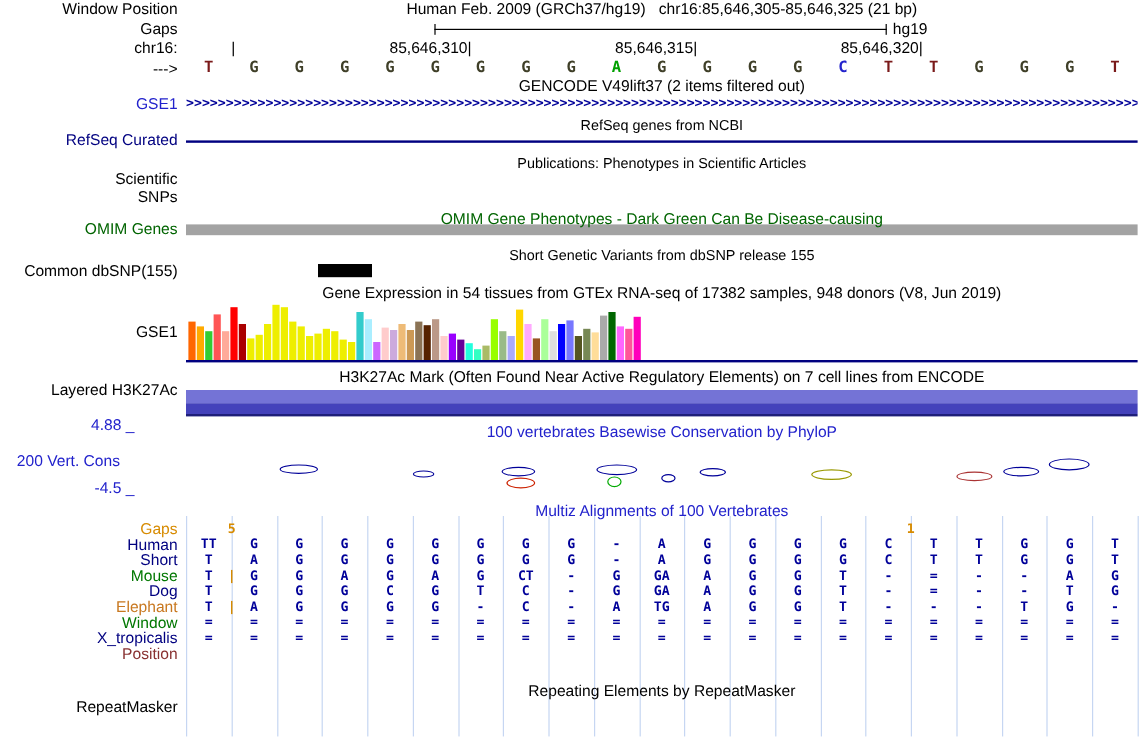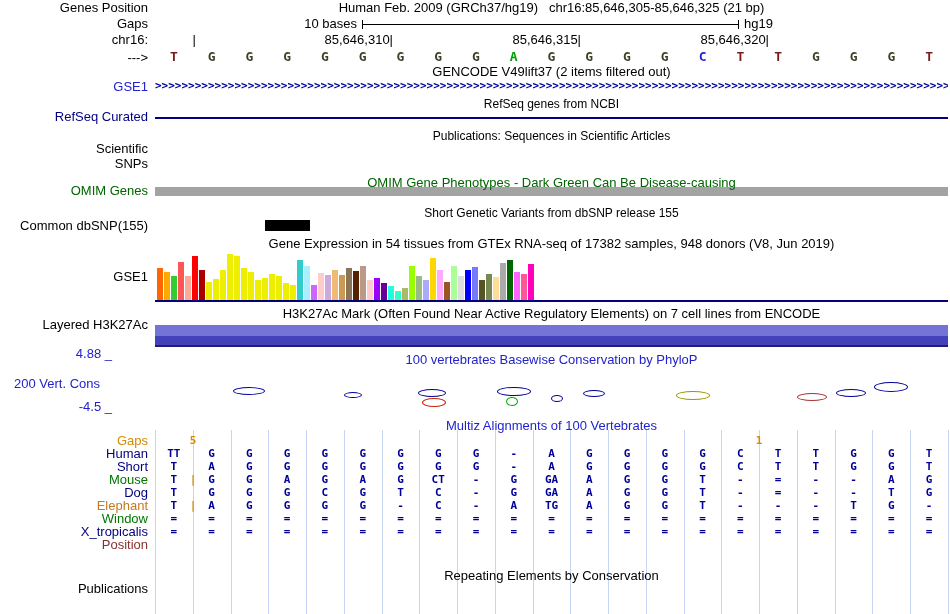--- a/index.html
+++ b/index.html
@@ -6,21 +6,20 @@
   #canvas{position:relative;width:950px;height:614px;background:#fff;overflow:hidden;
           font-family:"Liberation Sans",sans-serif;}
   .abs{position:absolute;}
   .mono{font-family:"DejaVu Sans Mono",monospace;}
 </style>
 </head>
 <body>
 
 <div id="canvas">
 
-  <div class="abs" id="scale-text" style="left:155px;top:17px;width:202px;text-align:right;font-size:13px;line-height:14px;">10 bases</div>
   <div class="abs" style="left:362px;top:24px;width:377px;height:1px;background:#000;"></div>
   <div class="abs" style="left:362px;top:20px;width:1px;height:9px;background:#000;"></div>
   <div class="abs" style="left:738px;top:20px;width:1px;height:9px;background:#000;"></div>
   <div class="abs" style="left:744px;top:17px;font-size:13px;line-height:14px;">hg19</div>
 
   <div class="abs mono" id="gencode-track" style="left: 155px; top: 79px; width: 793px; height: 13px; overflow: hidden; white-space: nowrap; font-size: 11px; line-height: 13px; font-weight: bold; color: rgb(0, 0, 153);">&gt;&gt;&gt;&gt;&gt;&gt;&gt;&gt;&gt;&gt;&gt;&gt;&gt;&gt;&gt;&gt;&gt;&gt;&gt;&gt;&gt;&gt;&gt;&gt;&gt;&gt;&gt;&gt;&gt;&gt;&gt;&gt;&gt;&gt;&gt;&gt;&gt;&gt;&gt;&gt;&gt;&gt;&gt;&gt;&gt;&gt;&gt;&gt;&gt;&gt;&gt;&gt;&gt;&gt;&gt;&gt;&gt;&gt;&gt;&gt;&gt;&gt;&gt;&gt;&gt;&gt;&gt;&gt;&gt;&gt;&gt;&gt;&gt;&gt;&gt;&gt;&gt;&gt;&gt;&gt;&gt;&gt;&gt;&gt;&gt;&gt;&gt;&gt;&gt;&gt;&gt;&gt;&gt;&gt;&gt;&gt;&gt;&gt;&gt;&gt;&gt;&gt;&gt;&gt;&gt;&gt;&gt;&gt;&gt;&gt;&gt;&gt;&gt;&gt;&gt;&gt;&gt;&gt;&gt;&gt;&gt;&gt;&gt;&gt;&gt;&gt;&gt;&gt;&gt;&gt;&gt;&gt;&gt;&gt;&gt;&gt;&gt;&gt;&gt;&gt;&gt;&gt;&gt;&gt;&gt;&gt;&gt;&gt;&gt;&gt;&gt;&gt;&gt;&gt;&gt;&gt;&gt;&gt;&gt;&gt;&gt;&gt;&gt;&gt;&gt;&gt;&gt;&gt;&gt;&gt;&gt;&gt;&gt;&gt;&gt;&gt;&gt;&gt;&gt;&gt;&gt;&gt;&gt;&gt;&gt;&gt;&gt;&gt;&gt;&gt;&gt;&gt;&gt;&gt;&gt;&gt;&gt;&gt;&gt;&gt;&gt;&gt;&gt;&gt;&gt;&gt;&gt;&gt;&gt;&gt;&gt;&gt;&gt;&gt;&gt;&gt;&gt;&gt;&gt;&gt;&gt;&gt;&gt;&gt;&gt;&gt;&gt;&gt;&gt;&gt;&gt;&gt;&gt;&gt;&gt;&gt;&gt;&gt;&gt;&gt;&gt;&gt;&gt;&gt;&gt;&gt;&gt;&gt;&gt;&gt;&gt;&gt;&gt;&gt;&gt;&gt;&gt;&gt;&gt;&gt;&gt;&gt;&gt;&gt;&gt;&gt;&gt;&gt;&gt;&gt;&gt;&gt;&gt;&gt;&gt;&gt;&gt;&gt;&gt;&gt;&gt;&gt;&gt;&gt;&gt;&gt;&gt;&gt;&gt;&gt;&gt;&gt;&gt;&gt;&gt;&gt;&gt;&gt;&gt;&gt;&gt;&gt;&gt;&gt;&gt;&gt;&gt;&gt;&gt;&gt;&gt;&gt;&gt;&gt;&gt;&gt;&gt;&gt;&gt;&gt;&gt;&gt;&gt;&gt;&gt;&gt;&gt;&gt;&gt;&gt;&gt;&gt;&gt;&gt;&gt;&gt;&gt;&gt;&gt;&gt;&gt;&gt;&gt;&gt;&gt;&gt;&gt;&gt;&gt;&gt;&gt;&gt;&gt;&gt;&gt;&gt;&gt;&gt;&gt;&gt;&gt;&gt;&gt;&gt;&gt;&gt;&gt;&gt;&gt;&gt;&gt;&gt;&gt;&gt;&gt;&gt;&gt;&gt;&gt;&gt;&gt;&gt;&gt;&gt;&gt;&gt;&gt;&gt;&gt;&gt;&gt;&gt;&gt;&gt;&gt;&gt;&gt;&gt;&gt;&gt;</div>
 
   <div class="abs" id="refseq-line" style="left: 155px; top: 117px; width: 793px; height: 2px; background: rgb(0, 0, 128);"></div>
 
   <div class="abs" id="omim-bar" style="left: 155px; top: 187px; width: 793px; height: 9px; background: rgb(163, 163, 163);"></div>
@@ -130,47 +129,47 @@
       <div style="position: absolute; left: 509.786px; top: 0px; transform: translateX(-50%); font: bold 13px / 15px &quot;DejaVu Sans Mono&quot;, monospace; color: rgb(63, 63, 40);">G</div>
       <div style="position: absolute; left: 547.548px; top: 0px; transform: translateX(-50%); font: bold 13px / 15px &quot;DejaVu Sans Mono&quot;, monospace; color: rgb(36, 36, 204);">C</div>
       <div style="position: absolute; left: 585.31px; top: 0px; transform: translateX(-50%); font: bold 13px / 15px &quot;DejaVu Sans Mono&quot;, monospace; color: rgb(122, 26, 26);">T</div>
       <div style="position: absolute; left: 623.071px; top: 0px; transform: translateX(-50%); font: bold 13px / 15px &quot;DejaVu Sans Mono&quot;, monospace; color: rgb(122, 26, 26);">T</div>
       <div style="position: absolute; left: 660.833px; top: 0px; transform: translateX(-50%); font: bold 13px / 15px &quot;DejaVu Sans Mono&quot;, monospace; color: rgb(63, 63, 40);">G</div>
       <div style="position: absolute; left: 698.595px; top: 0px; transform: translateX(-50%); font: bold 13px / 15px &quot;DejaVu Sans Mono&quot;, monospace; color: rgb(63, 63, 40);">G</div>
       <div style="position: absolute; left: 736.357px; top: 0px; transform: translateX(-50%); font: bold 13px / 15px &quot;DejaVu Sans Mono&quot;, monospace; color: rgb(63, 63, 40);">G</div>
       <div style="position: absolute; left: 774.119px; top: 0px; transform: translateX(-50%); font: bold 13px / 15px &quot;DejaVu Sans Mono&quot;, monospace; color: rgb(122, 26, 26);">T</div>
     </div>
   <div class="abs" id="dyn" style="left:0;top:0;">
-      <div style="position: absolute; left: 0px; top: 1px; width: 148px; text-align: right; color: rgb(0, 0, 0); font: 13px / 14px &quot;Liberation Sans&quot;, sans-serif; white-space: pre;">Genes Position</div>
+      <div style="position: absolute; left: 0px; top: 1px; width: 148px; text-align: right; color: rgb(0, 0, 0); font: 13px / 14px &quot;Liberation Sans&quot;, sans-serif; white-space: pre;">Window Position</div>
       <div style="position: absolute; left: 0px; top: 17px; width: 148px; text-align: right; color: rgb(0, 0, 0); font: 13px / 14px &quot;Liberation Sans&quot;, sans-serif; white-space: pre;">Gaps</div>
       <div style="position: absolute; left: 0px; top: 33px; width: 148px; text-align: right; color: rgb(0, 0, 0); font: 13px / 14px &quot;Liberation Sans&quot;, sans-serif; white-space: pre;">chr16:</div>
       <div style="position: absolute; left: 0px; top: 51px; width: 148px; text-align: right; color: rgb(0, 0, 0); font: 13px / 14px &quot;Liberation Sans&quot;, sans-serif; white-space: pre;">---&gt;</div>
       <div style="position: absolute; left: 0px; top: 80px; width: 148px; text-align: right; color: rgb(34, 34, 204); font: 13px / 14px &quot;Liberation Sans&quot;, sans-serif; white-space: pre;">GSE1</div>
       <div style="position: absolute; left: 0px; top: 110px; width: 148px; text-align: right; color: rgb(0, 0, 128); font: 13px / 14px &quot;Liberation Sans&quot;, sans-serif; white-space: pre;">RefSeq Curated</div>
       <div style="position: absolute; left: 0px; top: 142px; width: 148px; text-align: right; color: rgb(0, 0, 0); font: 13px / 14px &quot;Liberation Sans&quot;, sans-serif; white-space: pre;">Scientific</div>
       <div style="position: absolute; left: 0px; top: 157px; width: 148px; text-align: right; color: rgb(0, 0, 0); font: 13px / 14px &quot;Liberation Sans&quot;, sans-serif; white-space: pre;">SNPs</div>
       <div style="position: absolute; left: 0px; top: 184px; width: 148px; text-align: right; color: rgb(0, 100, 0); font: 13px / 14px &quot;Liberation Sans&quot;, sans-serif; white-space: pre;">OMIM Genes</div>
       <div style="position: absolute; left: 0px; top: 219px; width: 148px; text-align: right; color: rgb(0, 0, 0); font: 13px / 14px &quot;Liberation Sans&quot;, sans-serif; white-space: pre;">Common dbSNP(155)</div>
       <div style="position: absolute; left: 0px; top: 270px; width: 148px; text-align: right; color: rgb(0, 0, 0); font: 13px / 14px &quot;Liberation Sans&quot;, sans-serif; white-space: pre;">GSE1</div>
       <div style="position: absolute; left: 0px; top: 318px; width: 148px; text-align: right; color: rgb(0, 0, 0); font: 13px / 14px &quot;Liberation Sans&quot;, sans-serif; white-space: pre;">Layered H3K27Ac</div>
       <div style="position: absolute; left: 0px; top: 347px; width: 112px; text-align: right; color: rgb(34, 34, 204); font: 13px / 14px &quot;Liberation Sans&quot;, sans-serif; white-space: pre;">4.88 _</div>
       <div style="position: absolute; left: 0px; top: 377px; width: 100px; text-align: right; color: rgb(34, 34, 204); font: 13px / 14px &quot;Liberation Sans&quot;, sans-serif; white-space: pre;">200 Vert. Cons</div>
       <div style="position: absolute; left: 0px; top: 400px; width: 112px; text-align: right; color: rgb(34, 34, 204); font: 13px / 14px &quot;Liberation Sans&quot;, sans-serif; white-space: pre;">-4.5 _</div>
-      <div style="position: absolute; left: 0px; top: 582px; width: 148px; text-align: right; color: rgb(0, 0, 0); font: 13px / 14px &quot;Liberation Sans&quot;, sans-serif; white-space: pre;">Publications</div>
+      <div style="position: absolute; left: 0px; top: 582px; width: 148px; text-align: right; color: rgb(0, 0, 0); font: 13px / 14px &quot;Liberation Sans&quot;, sans-serif; white-space: pre;">RepeatMasker</div>
       <div style="position: absolute; left: 155px; top: 1px; width: 793px; text-align: center; color: rgb(0, 0, 0); font: 13px / 14px &quot;Liberation Sans&quot;, sans-serif; white-space: pre;">Human Feb. 2009 (GRCh37/hg19)   chr16:85,646,305-85,646,325 (21 bp)</div>
       <div style="position: absolute; left: 155px; top: 65px; width: 793px; text-align: center; color: rgb(0, 0, 0); font: 13px / 14px &quot;Liberation Sans&quot;, sans-serif; white-space: pre;">GENCODE V49lift37 (2 items filtered out)</div>
       <div style="position: absolute; left: 155px; top: 97px; width: 793px; text-align: center; color: rgb(0, 0, 0); font: 12px / 14px &quot;Liberation Sans&quot;, sans-serif; white-space: pre;">RefSeq genes from NCBI</div>
-      <div style="position: absolute; left: 155px; top: 129px; width: 793px; text-align: center; color: rgb(0, 0, 0); font: 12px / 14px &quot;Liberation Sans&quot;, sans-serif; white-space: pre;">Publications: Sequences in Scientific Articles</div>
+      <div style="position: absolute; left: 155px; top: 129px; width: 793px; text-align: center; color: rgb(0, 0, 0); font: 12px / 14px &quot;Liberation Sans&quot;, sans-serif; white-space: pre;">Publications: Phenotypes in Scientific Articles</div>
       <div style="position: absolute; left: 155px; top: 176px; width: 793px; text-align: center; color: rgb(0, 100, 0); font: 13px / 14px &quot;Liberation Sans&quot;, sans-serif; white-space: pre;">OMIM Gene Phenotypes - Dark Green Can Be Disease-causing</div>
       <div style="position: absolute; left: 155px; top: 206px; width: 793px; text-align: center; color: rgb(0, 0, 0); font: 12px / 14px &quot;Liberation Sans&quot;, sans-serif; white-space: pre;">Short Genetic Variants from dbSNP release 155</div>
       <div style="position: absolute; left: 155px; top: 237px; width: 793px; text-align: center; color: rgb(0, 0, 0); font: 13px / 14px &quot;Liberation Sans&quot;, sans-serif; white-space: pre;">Gene Expression in 54 tissues from GTEx RNA-seq of 17382 samples, 948 donors (V8, Jun 2019)</div>
       <div style="position: absolute; left: 155px; top: 307px; width: 793px; text-align: center; color: rgb(0, 0, 0); font: 13px / 14px &quot;Liberation Sans&quot;, sans-serif; white-space: pre;">H3K27Ac Mark (Often Found Near Active Regulatory Elements) on 7 cell lines from ENCODE</div>
       <div style="position: absolute; left: 155px; top: 353px; width: 793px; text-align: center; color: rgb(34, 34, 204); font: 13px / 14px &quot;Liberation Sans&quot;, sans-serif; white-space: pre;">100 vertebrates Basewise Conservation by PhyloP</div>
       <div style="position: absolute; left: 155px; top: 419px; width: 793px; text-align: center; color: rgb(34, 34, 204); font: 13px / 14px &quot;Liberation Sans&quot;, sans-serif; white-space: pre;">Multiz Alignments of 100 Vertebrates</div>
-      <div style="position: absolute; left: 155px; top: 569px; width: 793px; text-align: center; color: rgb(0, 0, 0); font: 13px / 14px &quot;Liberation Sans&quot;, sans-serif; white-space: pre;">Repeating Elements by Conservation</div>
+      <div style="position: absolute; left: 155px; top: 569px; width: 793px; text-align: center; color: rgb(0, 0, 0); font: 13px / 14px &quot;Liberation Sans&quot;, sans-serif; white-space: pre;">Repeating Elements by RepeatMasker</div>
       <div style="position: absolute; left: 86px; top: 33px; width: 110px; text-align: right; font: 13px / 14px &quot;Liberation Sans&quot;, sans-serif;">|</div>
       <div style="position: absolute; left: 283px; top: 33px; width: 110px; text-align: right; font: 13px / 14px &quot;Liberation Sans&quot;, sans-serif;">85,646,310|</div>
       <div style="position: absolute; left: 471px; top: 33px; width: 110px; text-align: right; font: 13px / 14px &quot;Liberation Sans&quot;, sans-serif;">85,646,315|</div>
       <div style="position: absolute; left: 659px; top: 33px; width: 110px; text-align: right; font: 13px / 14px &quot;Liberation Sans&quot;, sans-serif;">85,646,320|</div>
       <div style="position: absolute; left: 233px; top: 387px; width: 30px; height: 6px; border: 1px solid rgb(0, 0, 153); border-radius: 50%;"></div>
       <div style="position: absolute; left: 344px; top: 392px; width: 16px; height: 4px; border: 1px solid rgb(0, 0, 153); border-radius: 50%;"></div>
       <div style="position: absolute; left: 418px; top: 389px; width: 26px; height: 6px; border: 1px solid rgb(0, 0, 153); border-radius: 50%;"></div>
       <div style="position: absolute; left: 422px; top: 398px; width: 22px; height: 7px; border: 1px solid rgb(204, 34, 0); border-radius: 50%;"></div>
       <div style="position: absolute; left: 497px; top: 387px; width: 32px; height: 7px; border: 1px solid rgb(0, 0, 153); border-radius: 50%;"></div>
       <div style="position: absolute; left: 506px; top: 397px; width: 10px; height: 7px; border: 1px solid rgb(0, 170, 0); border-radius: 50%;"></div>

